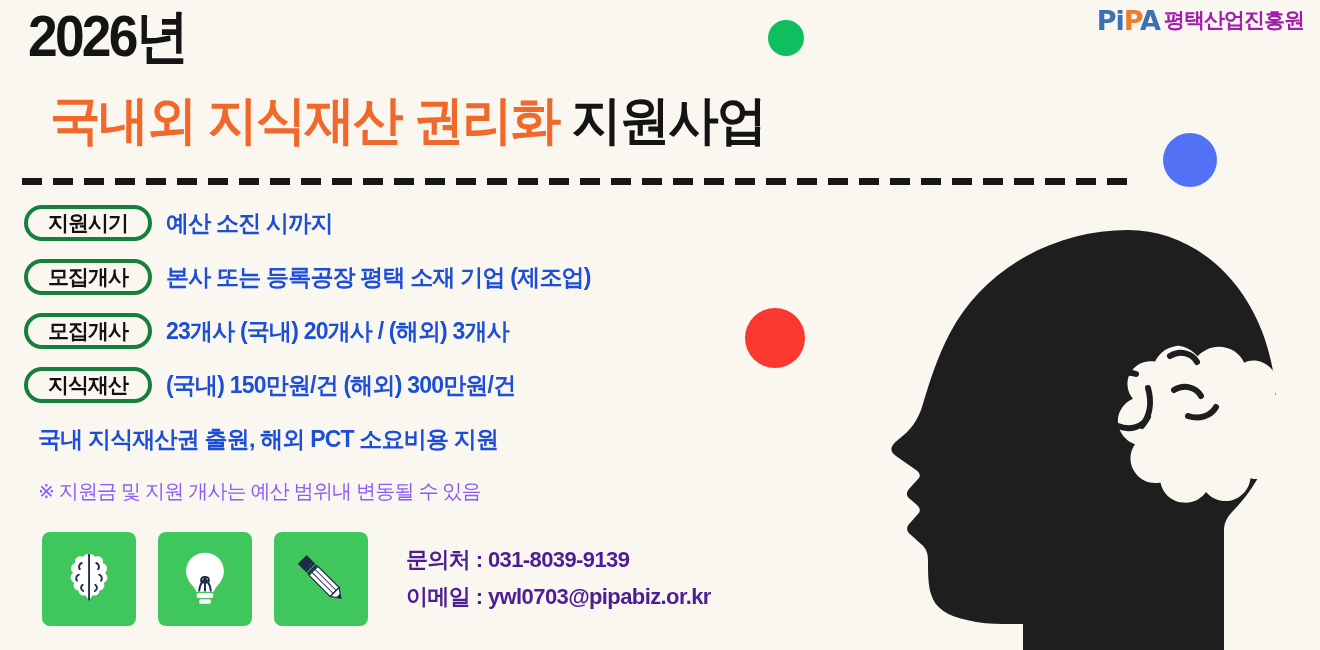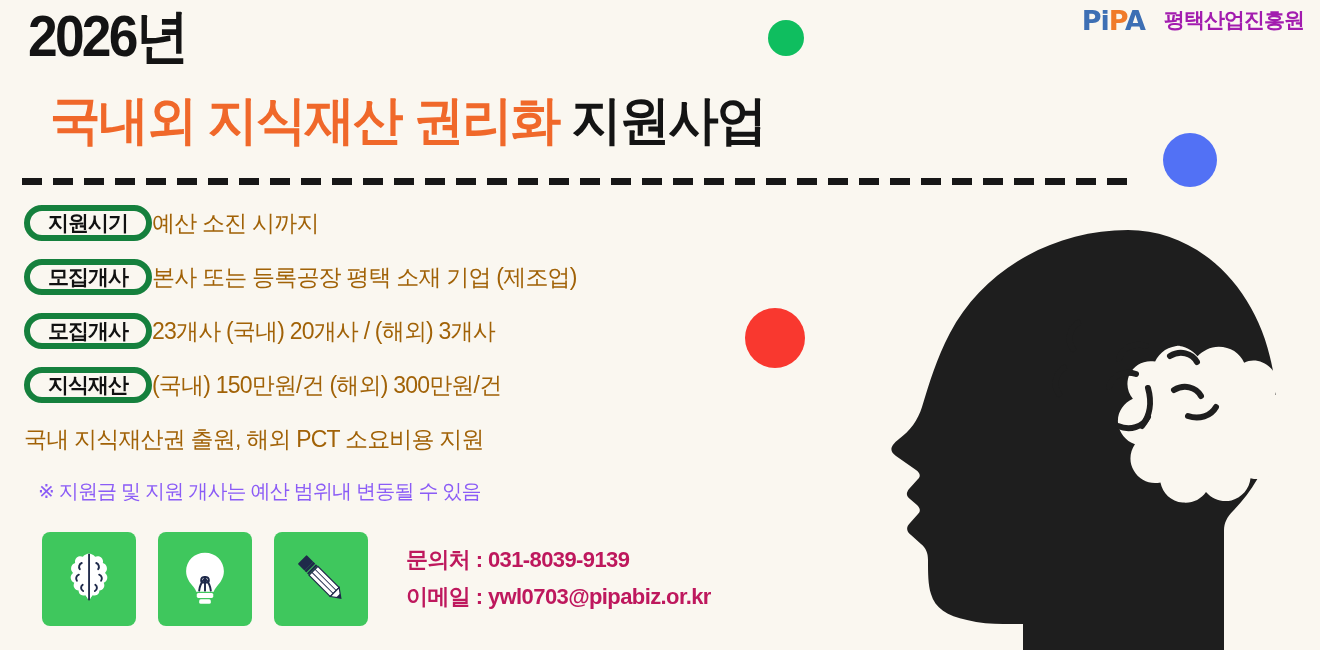--- a/index.html
+++ b/index.html
@@ -17,21 +17,21 @@
 
   
   .deco-circle { position:absolute; border-radius:50%; }
   #circle-green { left:768px; top:20px; width:36px; height:36px; background:#0fbe5f; }
   #circle-blue  { left:1163px; top:133px; width:54px; height:54px; background:#5271f5; }
   #circle-red   { left:745px; top:308px; width:60px; height:60px; background:#f9382f; }
 
   
   #logo-block {
     position:absolute; right:16px; top:6px;
-    display:flex; align-items:center; gap:19px;
+    display:flex; align-items:center; gap:4px;
   }
   #logo-mark {
     font-size:27px; font-weight:bold; letter-spacing:-1px;
     line-height:1; position:relative; font-family:"DejaVu Sans",sans-serif;
   }
   #logo-mark .b { color:#3d6fb4; }
   #logo-mark .o { color:#f07b2a; }
   #logo-name {
     font-size:21px; font-weight:bold; color:#a21caf; letter-spacing:-1px;
   }
@@ -62,28 +62,29 @@
 
   
   #info-list { position:absolute; left:24px; top:204px; width:760px; }
   .info-row {
     display:flex; align-items:center;
     height:38px; margin-bottom:16px;
   }
   .info-label {
     flex:0 0 auto;
     min-width:128px; height:36px;
-    border:6px solid #15803d; border-radius:18px;
+    border:4px solid #15803d; border-radius:18px;
     display:flex; align-items:center; justify-content:center;
     font-size:21px; font-weight:bold; color:#111;
     letter-spacing:-1px; padding:0 10px;
     background:transparent;
   }
   .info-value {
-    font-size:23px; font-weight:normal; color:#a16207;
+    margin-left:14px;
+    font-size:23px; font-weight:bold; color:#1d4ed8;
     letter-spacing:-0.8px; white-space:nowrap;
   }
   #info-note {
     position:absolute; left:38px; top:478px;
     font-size:20px; font-weight:500; color:#8b5cf6;
     letter-spacing:-0.8px;
   }
 
   
   #icon-row { position:absolute; left:42px; top:532px; display:flex; gap:22px; }
@@ -93,21 +94,21 @@
     display:flex; align-items:center; justify-content:center;
   }
   .icon-box svg { display:block; }
 
   
   #contact-block {
     position:absolute; left:406px; top:545px;
     display:flex; flex-direction:column; gap:7px;
   }
   .contact-line {
-    font-size:22px; font-weight:bold; color:#be185d; letter-spacing:-0.6px;
+    font-size:22px; font-weight:bold; color:#4c1d95; letter-spacing:-0.6px;
   }
 
   
   #head-figure { position:absolute; left:878px; top:228px; width:450px; height:430px; }
 </style>
 </head>
 <body>
 
 <div id="poster">
 

